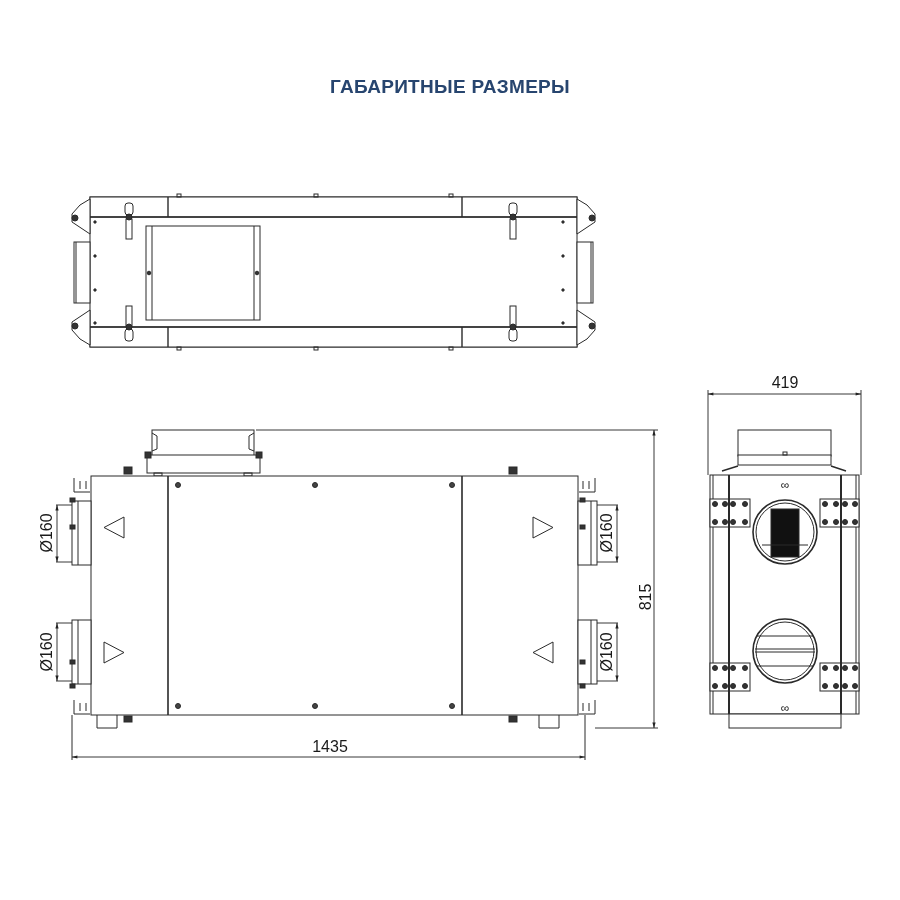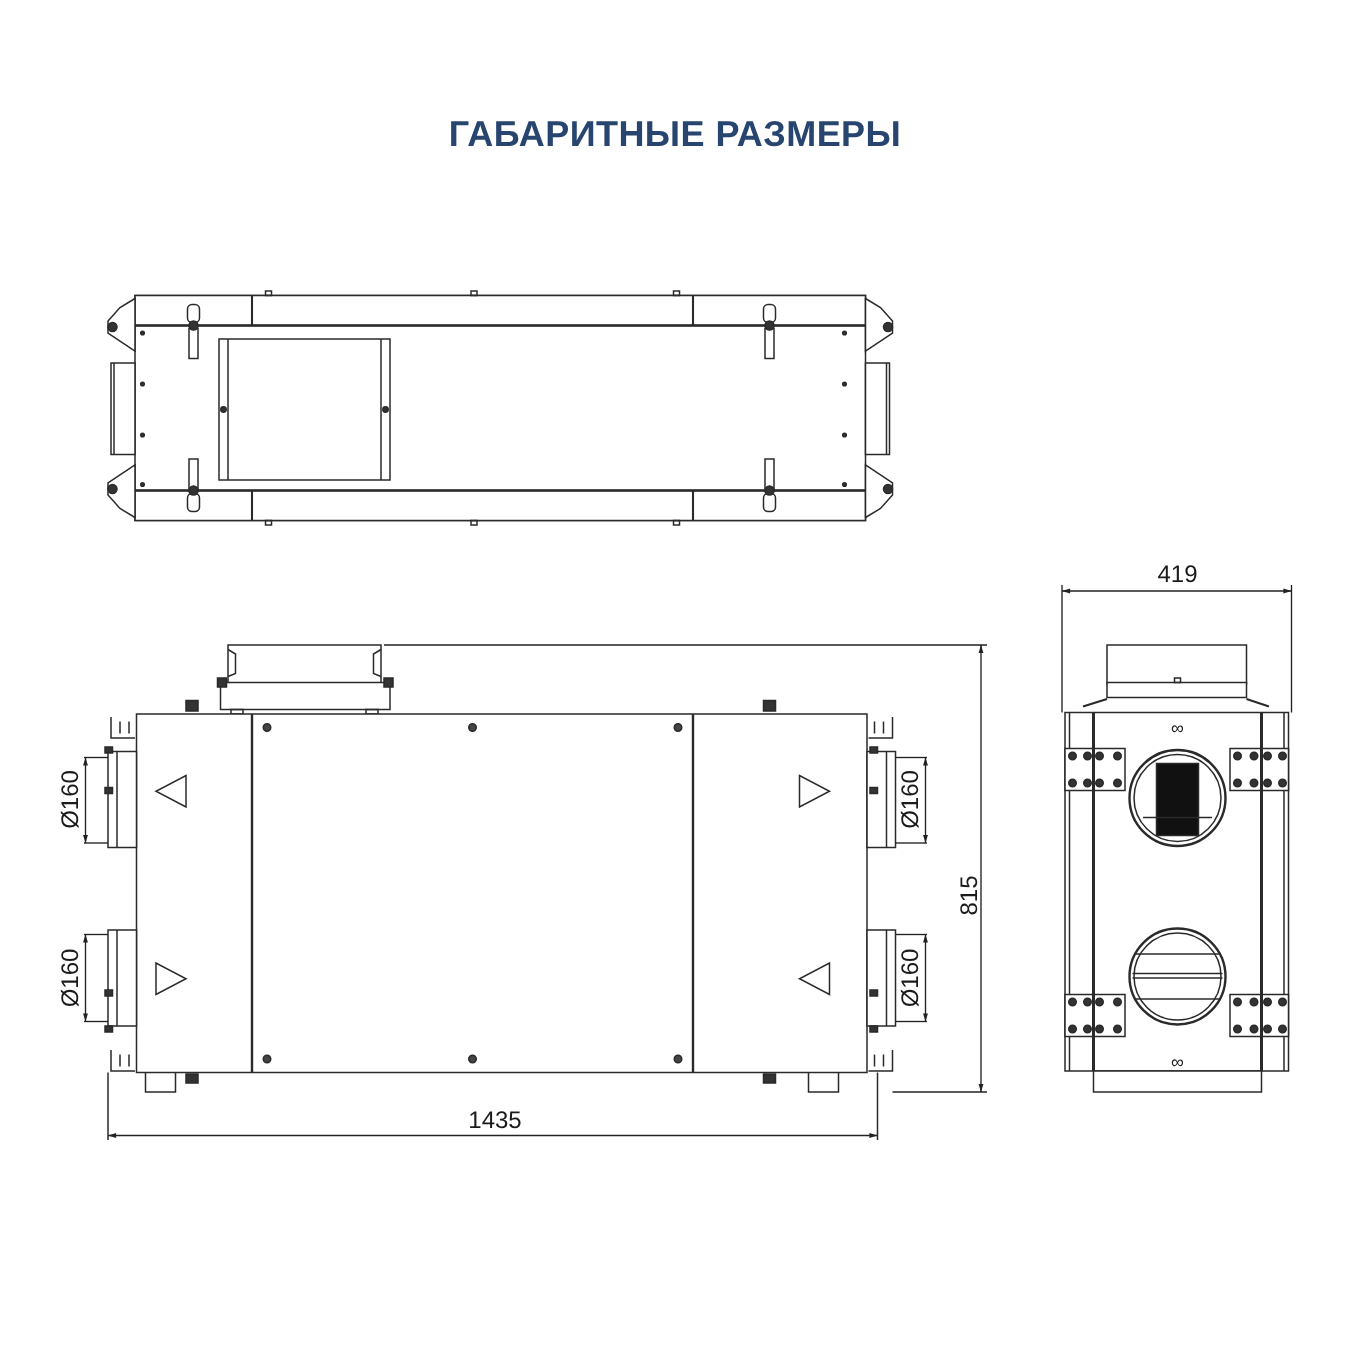--- a/index.html
+++ b/index.html
@@ -1,19 +1,19 @@
 <!DOCTYPE html>
 <html><head>
   <meta charset="utf-8">
   <style>
     html, body { margin: 0; padding: 0; background: #ffffff; }
     body { width: 900px; height: 900px; position: relative; overflow: hidden; font-family: "Liberation Sans", sans-serif; }
     .title {
       position: absolute; left: 0; top: 76px; width: 900px; text-align: center;
-      font-family: "Liberation Sans", sans-serif; font-weight: 700; font-size: 24px;
+      font-family: "Liberation Sans", sans-serif; font-weight: 700; font-size: 19px;
       letter-spacing: 0.3px;
     }
     .drawing { position: absolute; left: 0; top: 0; width: 900px; height: 900px; }
     .dimtext { font-family: "Liberation Sans", sans-serif; font-size: 16px; fill: #1a1a1a; }
   </style>
 </head>
 <body>
 
 <div class="title" style="color: rgb(39, 69, 111);">ГАБАРИТНЫЕ РАЗМЕРЫ</div>
 

